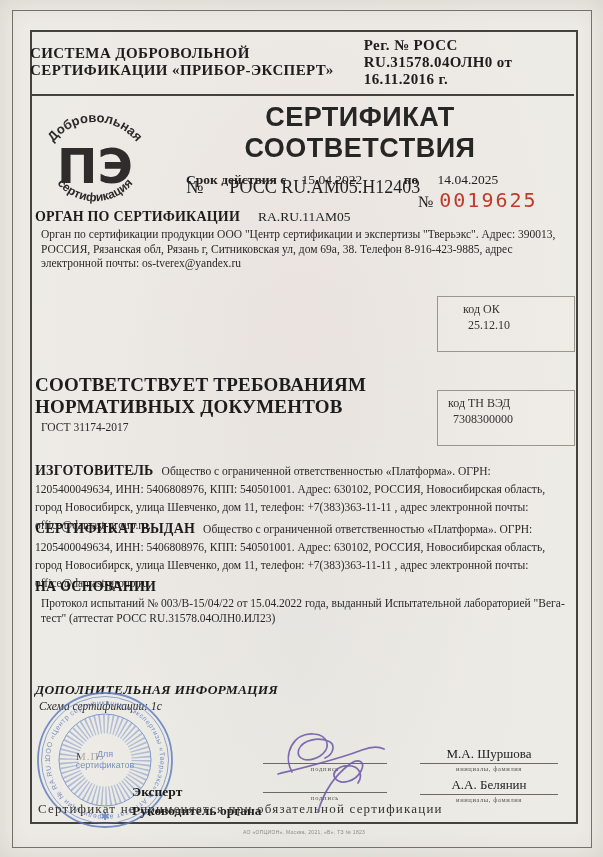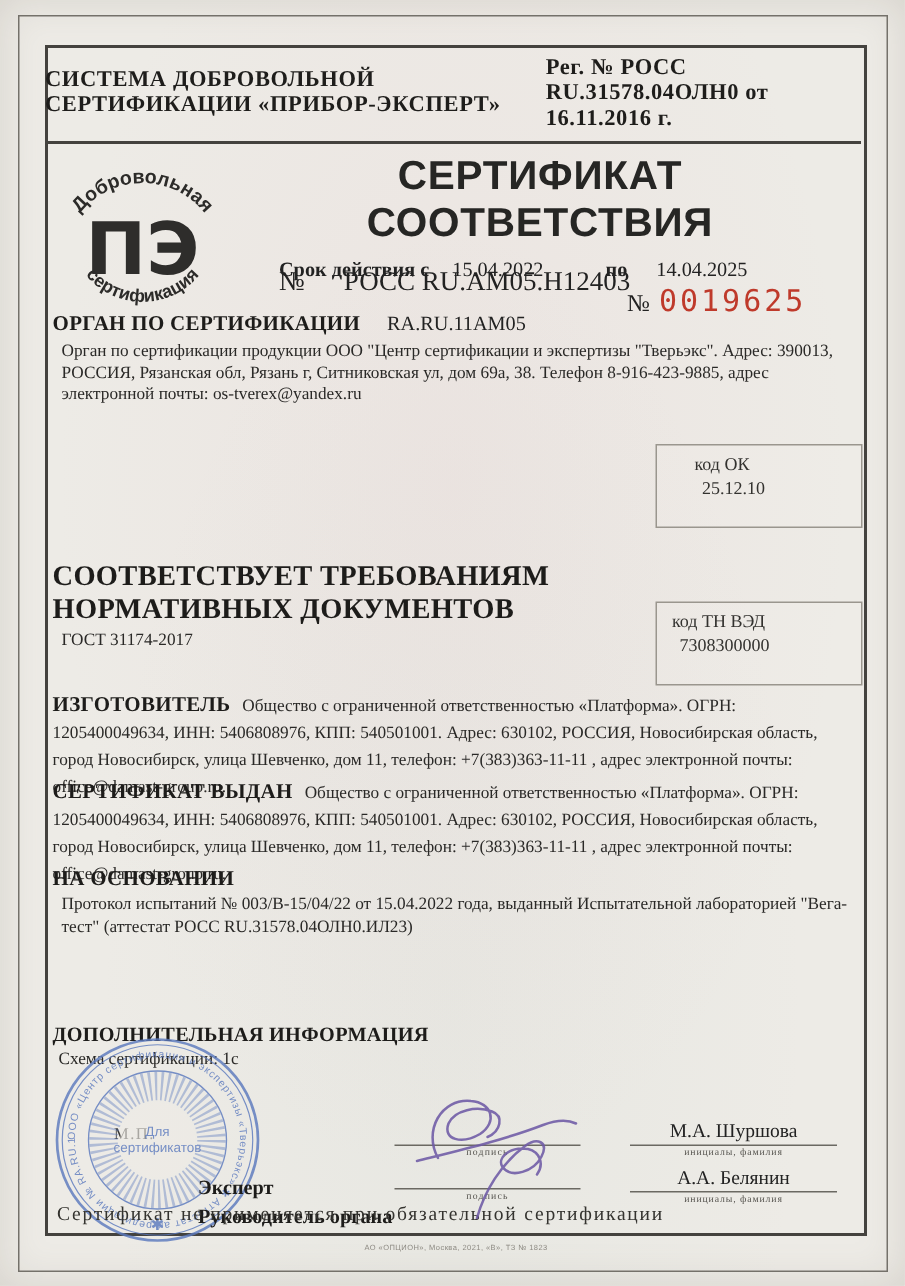--- a/index.html
+++ b/index.html
@@ -58,29 +58,29 @@
   .product-section{position:absolute;left:35px;top:286px;width:402px;}
   .inline-label-par .section-label{margin-right:8px;}
   .code-box{
     position:absolute;width:138px;height:56px;
     border:1px solid #9a968e;background:rgba(255,255,255,0.06);
     padding:5px 0 0 10px;box-sizing:border-box;
   }
   .code-box .code-lbl{font-size:12px;color:#33322f;}
   .code-box .code-val{font-size:12px;color:#33322f;padding-left:5px;margin-top:1px;}
   .box-ok{left:437px;top:296px;padding-left:25px;}
-  .box-tn{left:437px;top:401px;}
+  .box-tn{left:437px;top:390px;}
   .compliance-section{position:absolute;left:35px;top:374px;width:402px;}
   .compliance-section .section-label{font-size:19px;}
   .compliance-section .body-text{margin-top:2px;padding-left:6px;}
   .manufacturer-section{position:absolute;left:35px;top:461px;width:530px;}
   .issued-section{position:absolute;left:35px;top:519px;width:530px;}
   .basis-section{position:absolute;left:35px;top:579px;width:530px;}
   .basis-section .body-text{padding-left:6px;margin-top:1px;}
-  .additional-section{position:absolute;left:35px;top:682px;width:530px;}
+  .additional-section{position:absolute;left:35px;top:682px;width:530px;font-style:italic;}
   .additional-section .section-label{font-size:13.5px;}
   .additional-section .body-text{padding-left:4px;margin-top:1px;}
   .mp-label{position:absolute;left:76px;top:750px;font-size:11px;color:#3a3936;letter-spacing:1px;}
   .stamp-wrap{position:absolute;left:25px;top:682px;width:160px;height:156px;}
   .sig-label{position:absolute;font-weight:bold;font-size:13.5px;color:#1d1c1a;}
   .sig-label-head{left:132px;top:763px;margin-top:40px;}
   .sig-label-expert{left:132px;top:784px;}
   .sig-line{position:absolute;border-top:1px solid #6b6962;text-align:center;}
   .sig-line .cap{font-size:6.5px;letter-spacing:.8px;color:#55534e;display:block;margin-top:1px;}
   .line-sign1{left:263px;top:763px;width:124px;}

